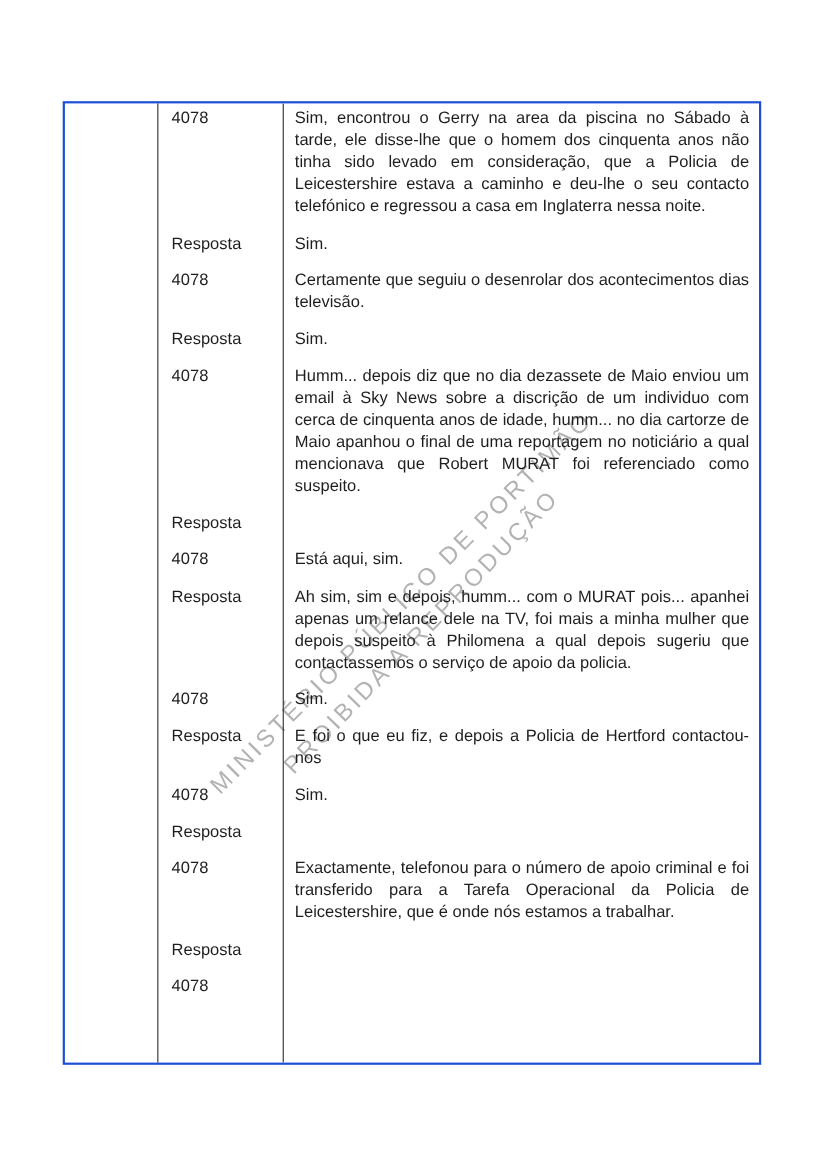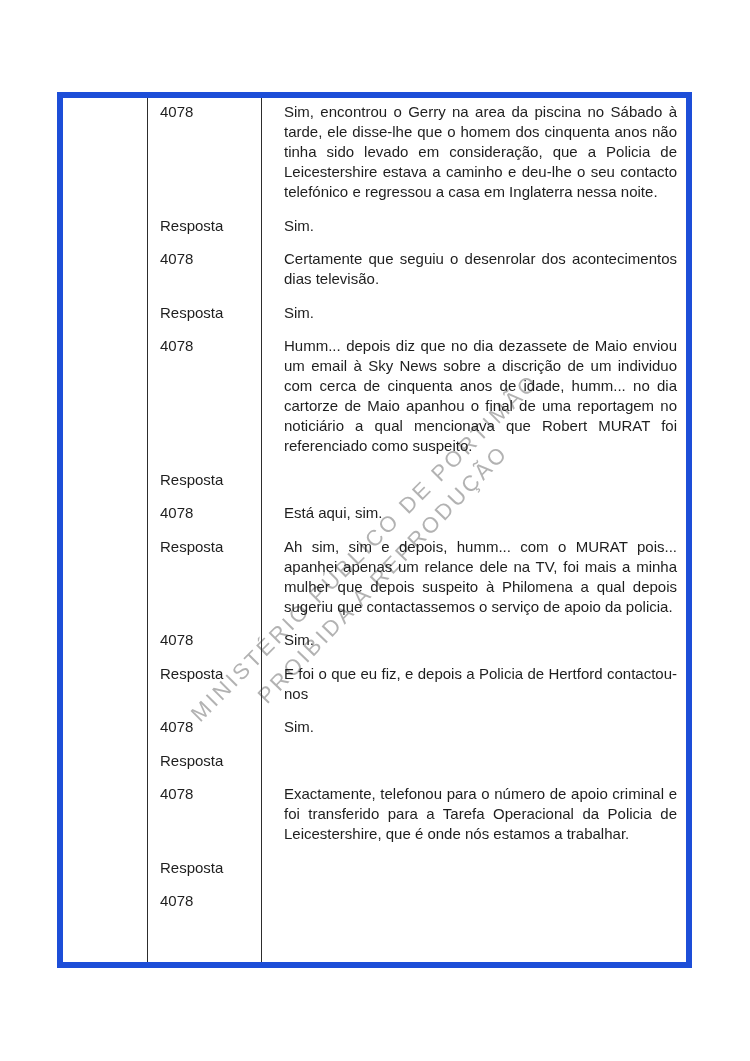--- a/index.html
+++ b/index.html
@@ -27,21 +27,21 @@
     transform-origin: 0 50%;
     pointer-events: none;
   }
   .wm1 { left: 195px; top: 705px; transform: rotate(-45deg); }
   .wm2 { left: 262px; top: 687px; transform: rotate(-46deg); }
   
   .doc-table {
     position: absolute;
     left: 57px; top: 92px;
     width: 635px; height: 876px;
-    border: 6px solid #1d4ed8;
+    border: 2px solid #1d4ed8;
     display: flex;
     z-index: 1;
     background: transparent;
   }
   .col-time {
     flex: none;
     width: 85px;
     border-right: 1px solid #2d2d2d;
     position: relative;
   }
@@ -64,21 +64,21 @@
     font-size: 15px;
     line-height: 20px;
   }
   .speaker {
     flex: none;
     width: 113px;
     padding-left: 12px;
   }
   .text {
     flex: 1;
-    padding-left: 23px;
+    padding-left: 11px;
     padding-right: 9px;
     text-align: justify;
   }
 </style>
 </head>
 <body>
 
 <div class="page">
 
   <div class="wm wm1">MINISTÉRIO PÚBLICO DE PORTIMÃO</div>

